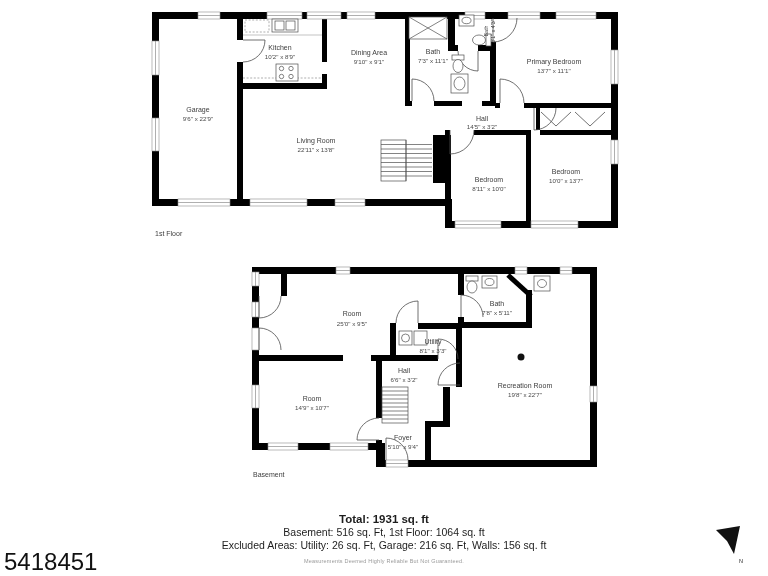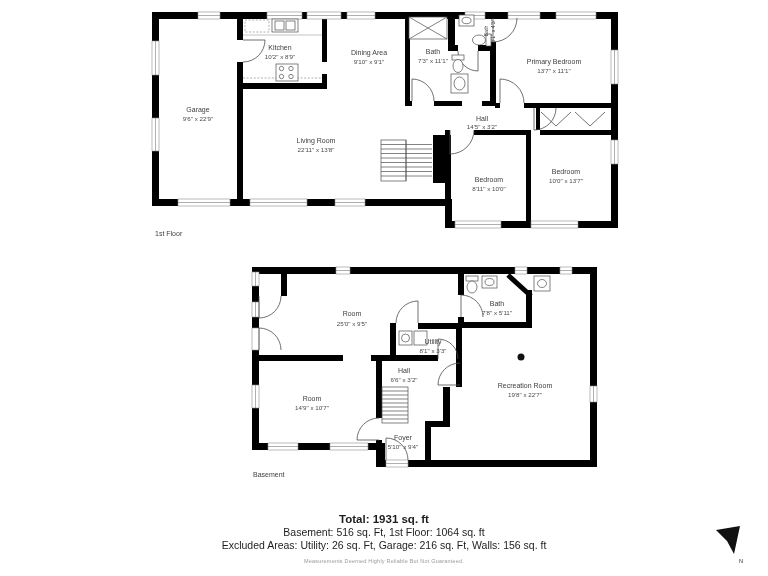--- a/index.html
+++ b/index.html
@@ -307,14 +307,15 @@
   </g>
 </svg>
 
 <div class="footer">
   <div class="total">Total: 1931 sq. ft</div>
   <div class="line">Basement: 516 sq. Ft, 1st Floor: 1064 sq. ft</div>
   <div class="line">Excluded Areas: Utility: 26 sq. Ft, Garage: 216 sq. Ft, Walls: 156 sq. ft</div>
   <div class="disclaimer">Measurements Deemed Highly Reliable But Not Guaranteed.</div>
 </div>
 
+<div class="listing-id">5418451</div>
 
 </div>
 
 </body></html>

